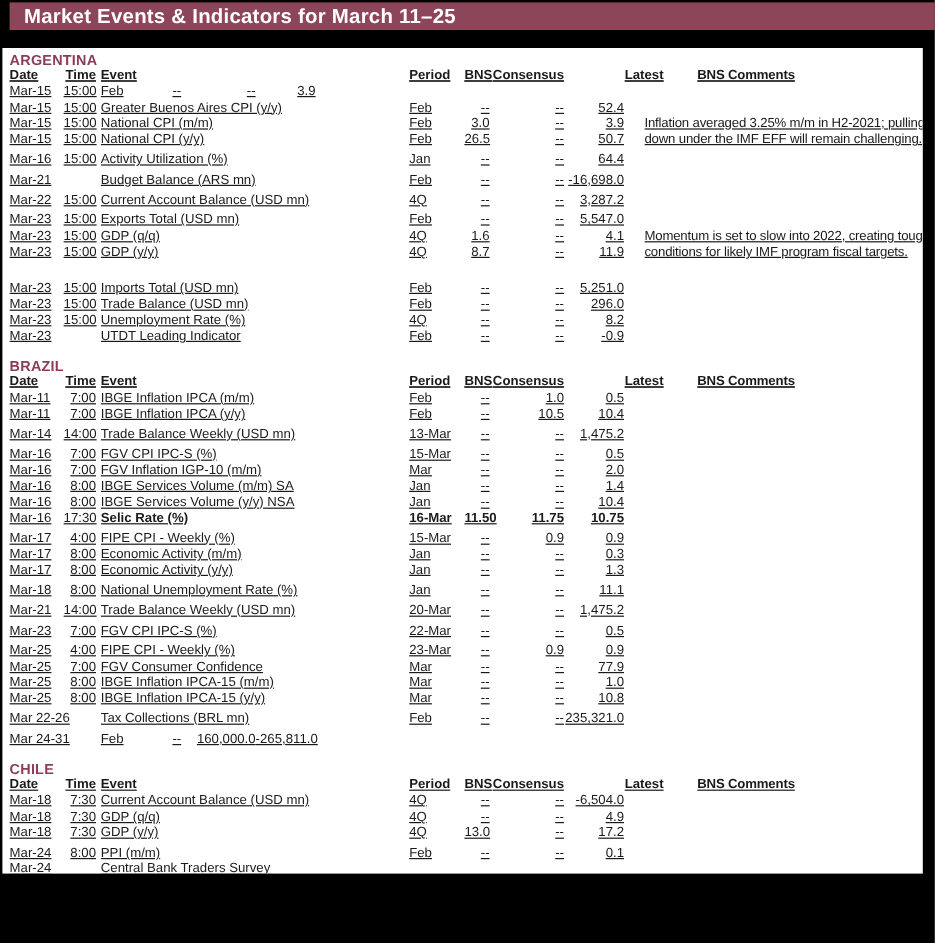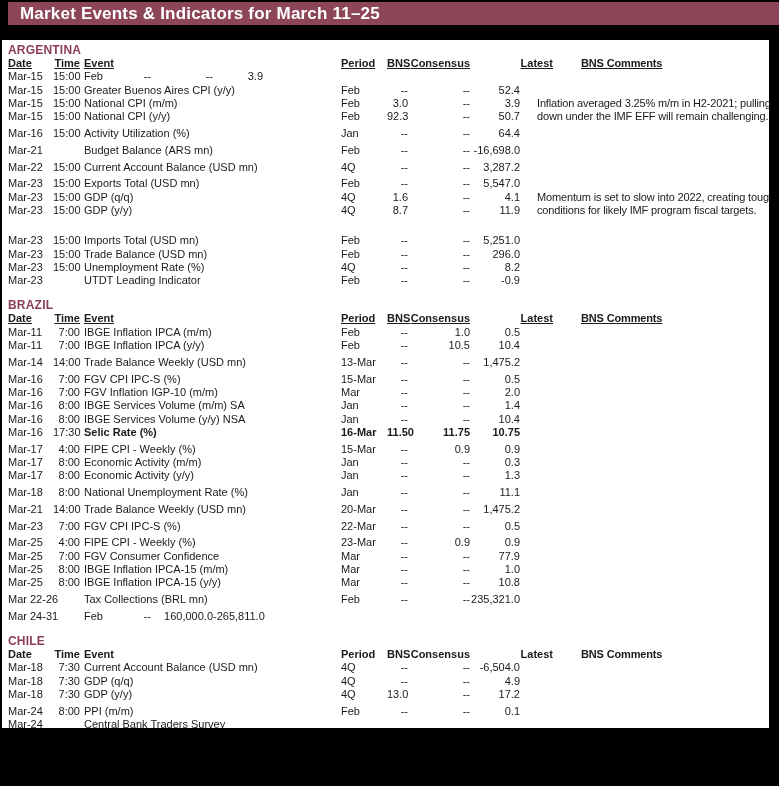--- a/index.html
+++ b/index.html
@@ -30,20 +30,21 @@
   .section{margin-top:11px;}
   .section:first-child{margin-top:0;}
   .section-title{
     color:var(--section-title);
     font-weight:bold;font-size:12px;line-height:14px;letter-spacing:.2px;
   }
   .row{
     display:flex;align-items:flex-start;
     font-size:11px;line-height:13.3px;color:var(--text);
     white-space:nowrap;
+    text-decoration:underline;
   }
   .header-row{font-weight:bold;}
   .header-row.underlined .col{text-decoration:underline;}
   .col{flex:none;}
   .col-date{width:45px;overflow:visible;}
   .col-time{width:27px;text-align:right;}
   .col-event{margin-left:4px;width:253px;overflow:hidden;}
   .col-period{margin-left:4px;width:46px;}
   .col-bns{width:21px;text-align:right;}
   .col-consensus{width:62px;text-align:right;}
@@ -107,21 +108,21 @@
     <span class="col col-consensus">--</span>
     <span class="col col-latest">3.9</span>
     <span class="col col-comments">Inflation averaged 3.25% m/m in H2-2021; pulling it</span>
   </div>
 
   <div class="row data-row">
     <span class="col col-date">Mar-15</span>
     <span class="col col-time">15:00</span>
     <span class="col col-event">National CPI (y/y)</span>
     <span class="col col-period">Feb</span>
-    <span class="col col-bns">92.3</span>
+    <span class="col col-bns">26.5</span>
     <span class="col col-consensus">--</span>
     <span class="col col-latest">50.7</span>
     <span class="col col-comments">down under the IMF EFF will remain challenging.</span>
   </div>
 
   <div class="row data-row gap-small">
     <span class="col col-date">Mar-16</span>
     <span class="col col-time">15:00</span>
     <span class="col col-event">Activity Utilization (%)</span>
     <span class="col col-period">Jan</span>

